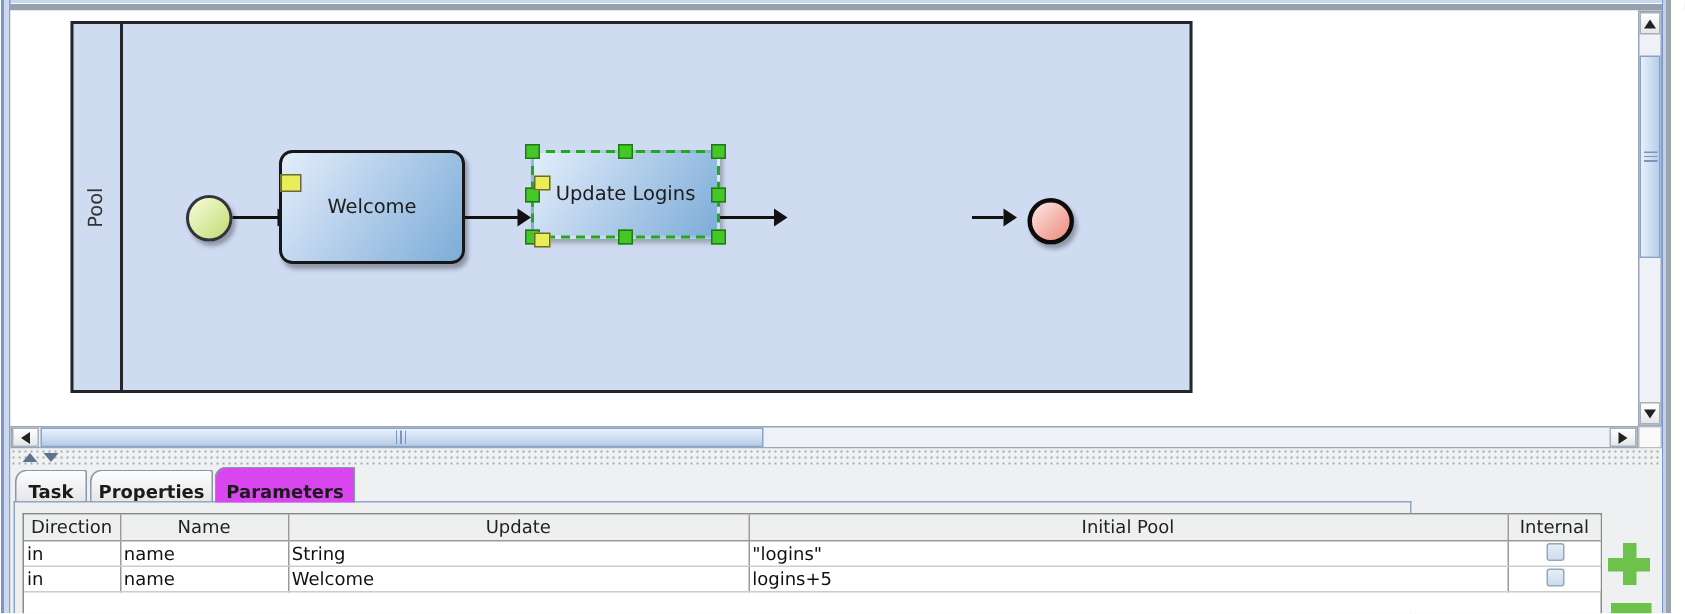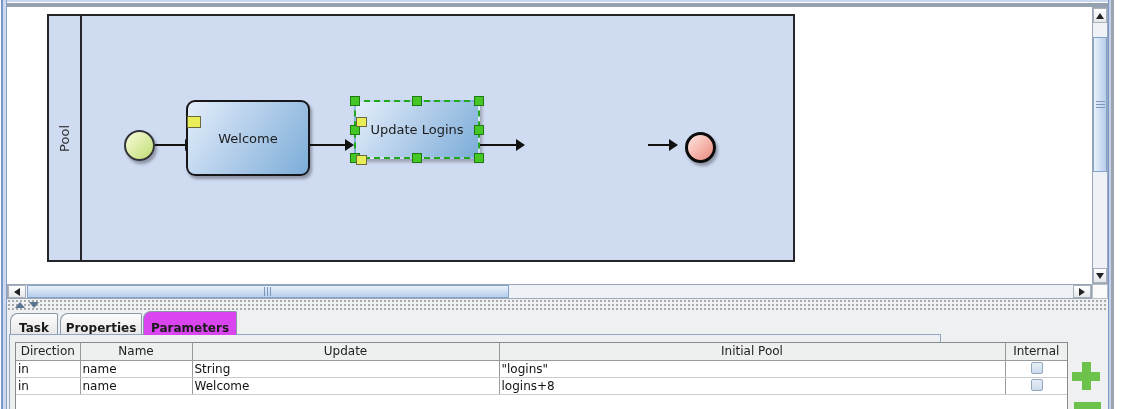--- a/index.html
+++ b/index.html
@@ -229,21 +229,21 @@
               <td>in</td>
               <td>name</td>
               <td>String</td>
               <td>"logins"</td>
               <td class="center"><span class="checkbox"></span></td>
             </tr>
             <tr>
               <td>in</td>
               <td>name</td>
               <td>Welcome</td>
-              <td>logins+8</td>
+              <td>logins+5</td>
               <td class="center"><span class="checkbox"></span></td>
             </tr>
           </tbody>
         </table>
       </div>
 
       <div class="btn-add" title=""></div>
       <div class="btn-remove"></div>
 
     </div>

